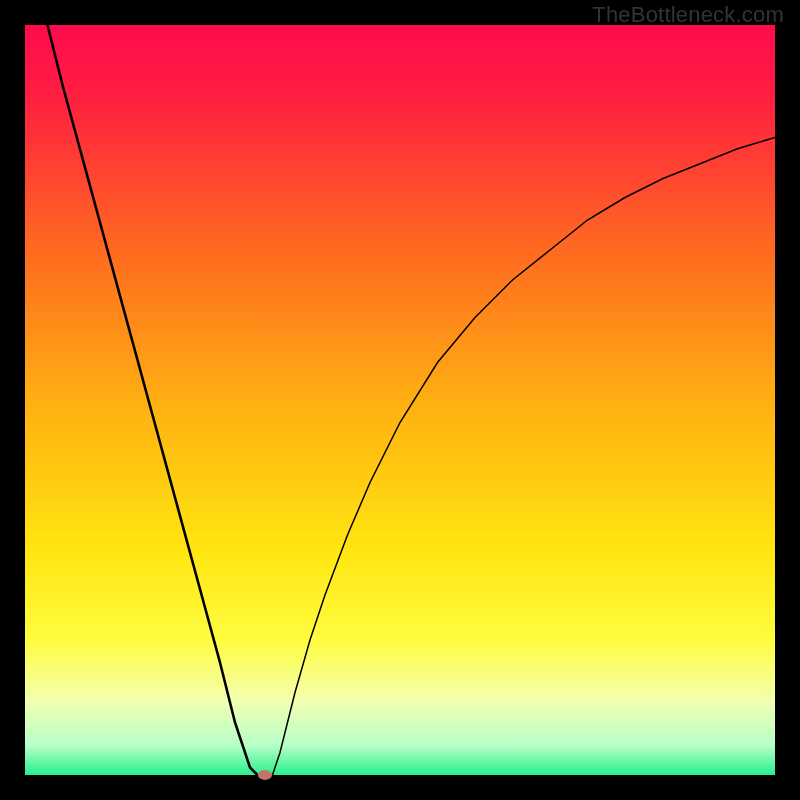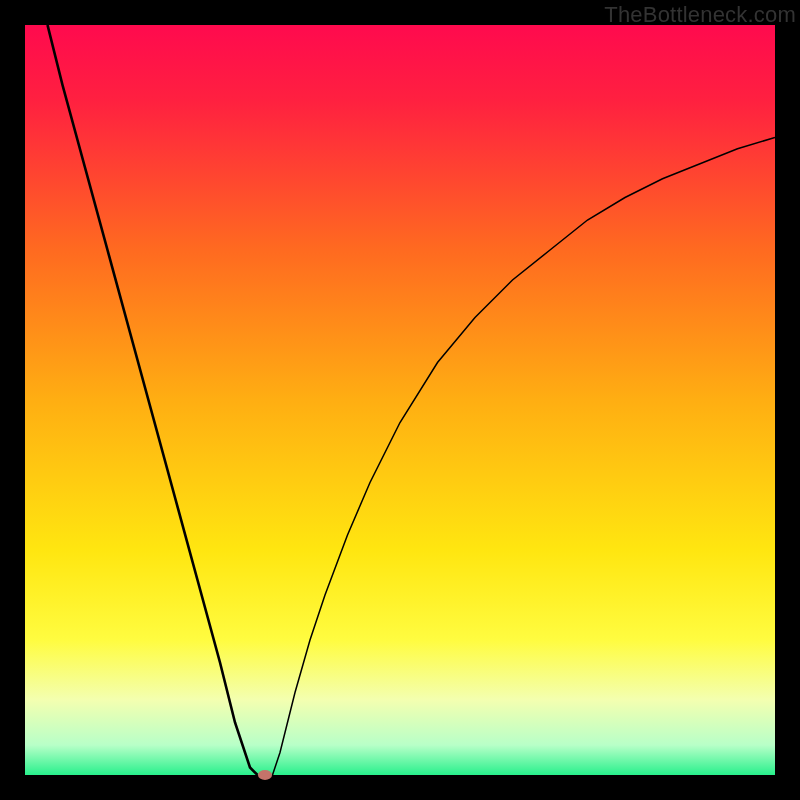--- a/index.html
+++ b/index.html
@@ -12,21 +12,21 @@
   }
   .frame {
     width: 800px;
     height: 800px;
     background: #000;
     position: relative;
   }
   .attribution {
     position: absolute;
     top: 2px;
-    right: 4px;
+    right: 16px;
     color: #333;
     font-size: 22px;
     font-weight: 500;
     letter-spacing: 0.2px;
     z-index: 5;
   }
   .plot-area {
     position: absolute;
     left: 25px;
     top: 25px;

